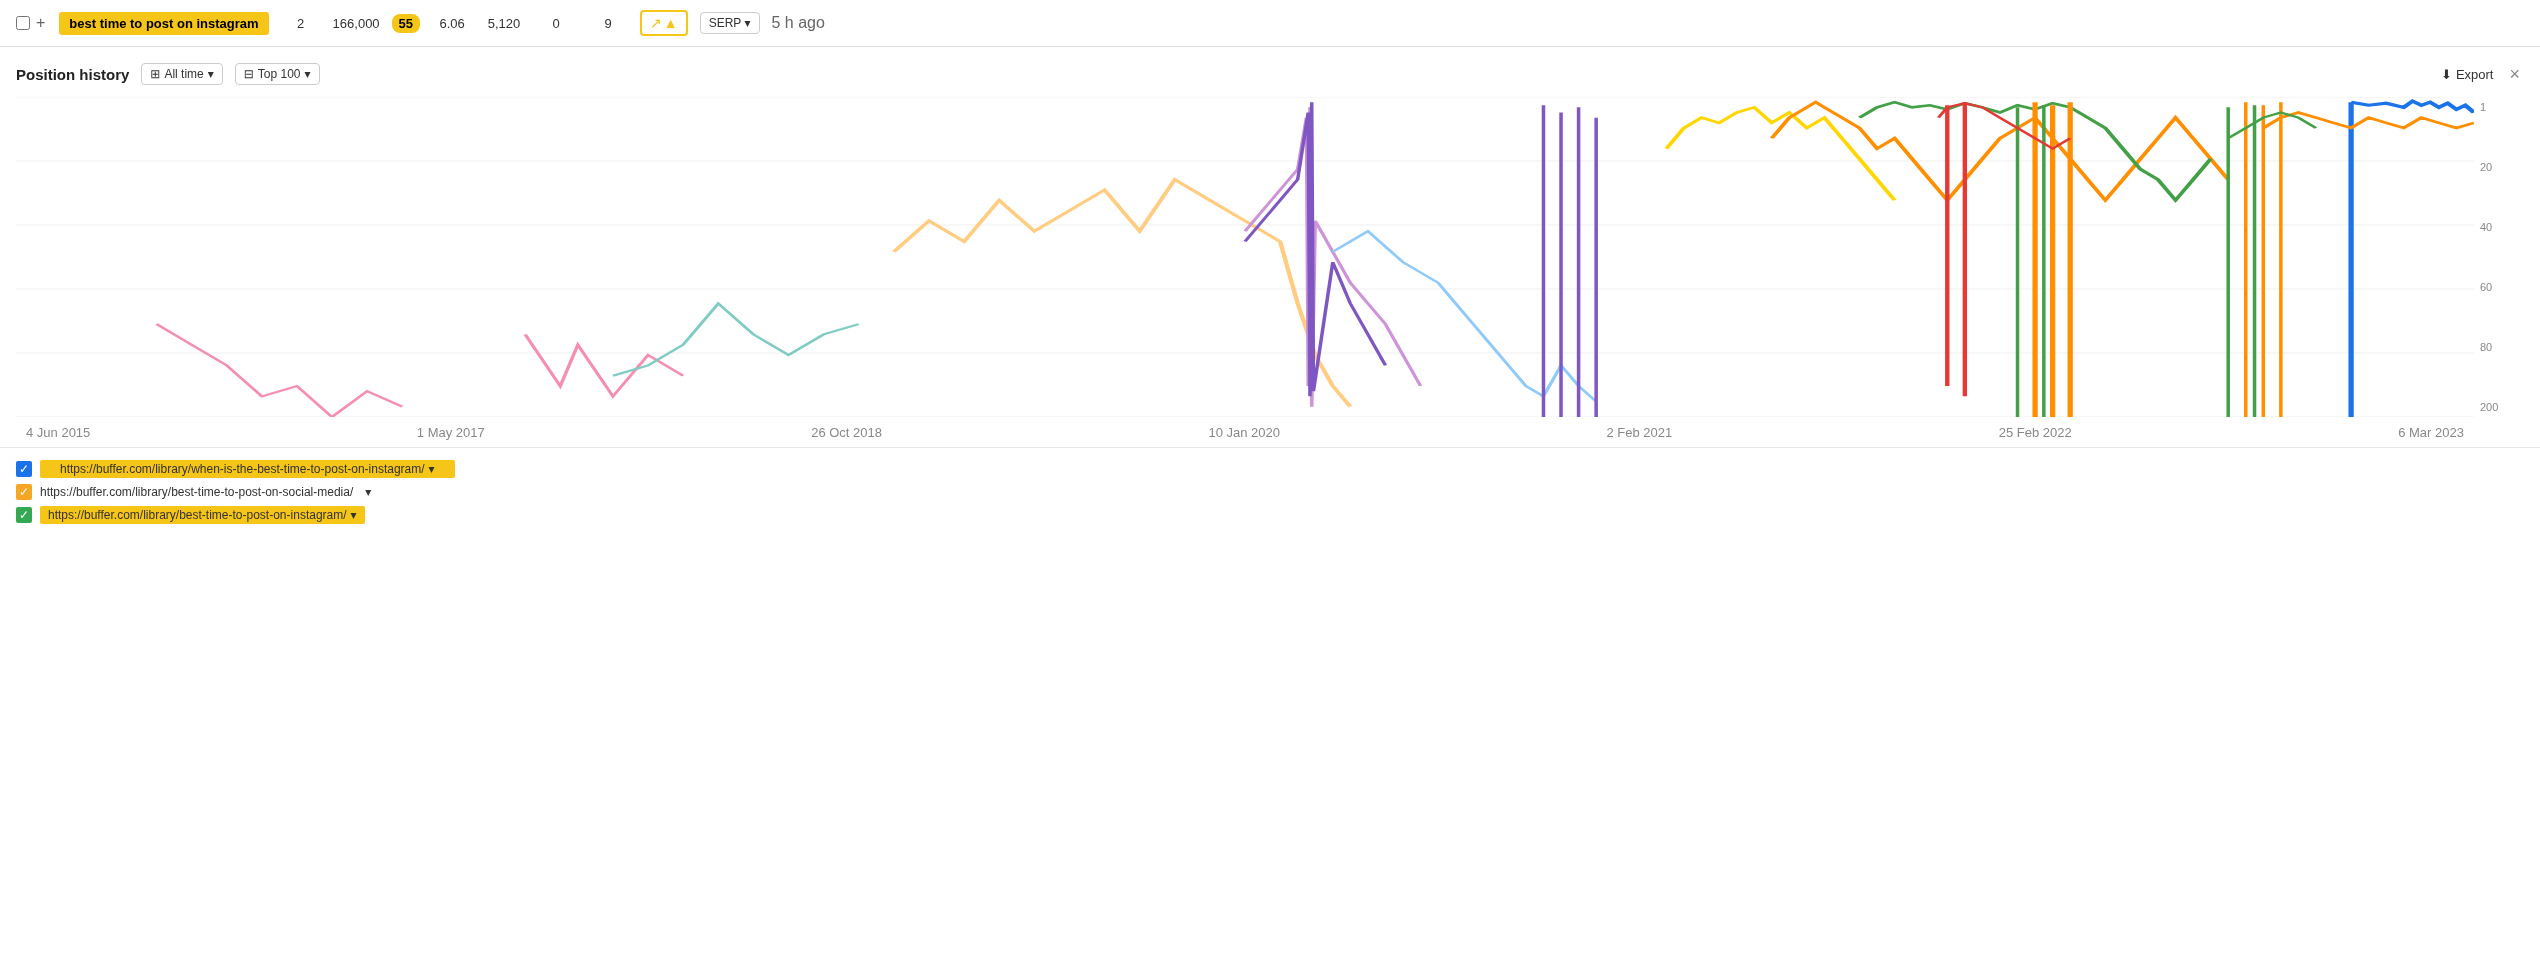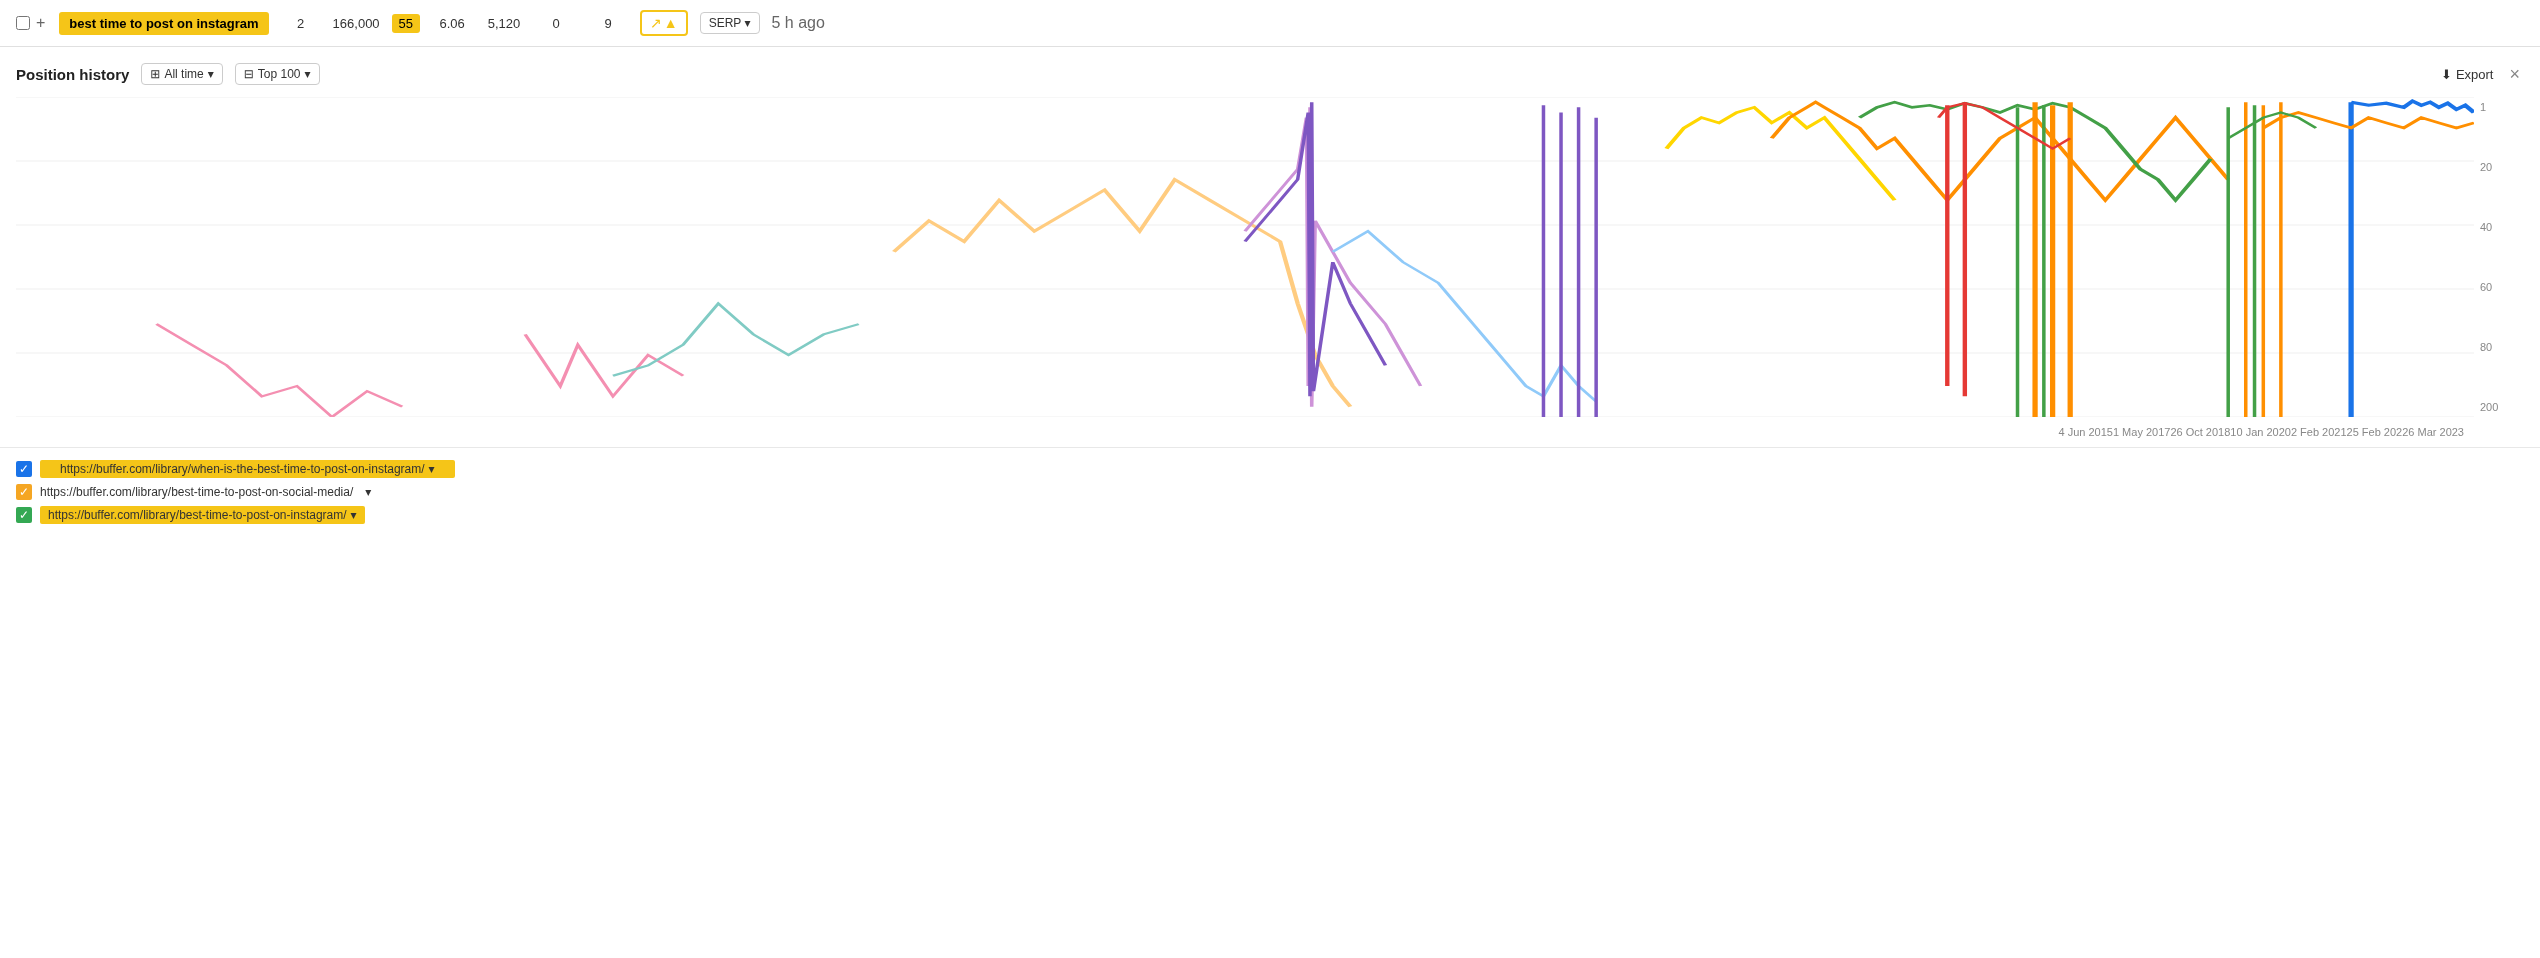--- a/index.html
+++ b/index.html
@@ -31,23 +31,23 @@
     }
     .metric {
       color: #333;
       font-size: 13px;
       min-width: 40px;
       text-align: center;
     }
     .metric-highlight {
       background: #f5c518;
       color: #000;
-      font-weight: 400;
+      font-weight: 700;
       padding: 2px 7px;
-      border-radius: 3px;
+      border-radius: 8px;
       font-size: 13px;
     }
     .url-link {
       color: #1a73e8;
       text-decoration: none;
       font-size: 12px;
       line-height: 1.4;
     }
     .trend-btn {
       border: 2px solid #f5c518;
@@ -121,23 +121,23 @@
     .chart-y-axis {
       position: absolute;
       right: 0; top: 0; bottom: 30px; width: 50px;
       display: flex; flex-direction: column; justify-content: space-between;
       padding: 4px 6px;
       font-size: 11px; color: #888;
     }
     .chart-x-axis {
       position: absolute;
       left: 0; bottom: 0; right: 50px; height: 30px;
-      display: flex; justify-content: flex-end; align-items: center;
+      display: flex; justify-content: space-between; align-items: center;
       padding: 0 10px;
-      font-size: 11px; color: #888;
+      font-size: 13px; color: #888;
     }
     svg.chart-svg {
       width: 100%; height: 100%;
     }
     .grid-line {
       stroke: #f0f0f0; stroke-width: 1;
     }
 
     .legend-section {
       padding: 12px 16px 16px 16px;

